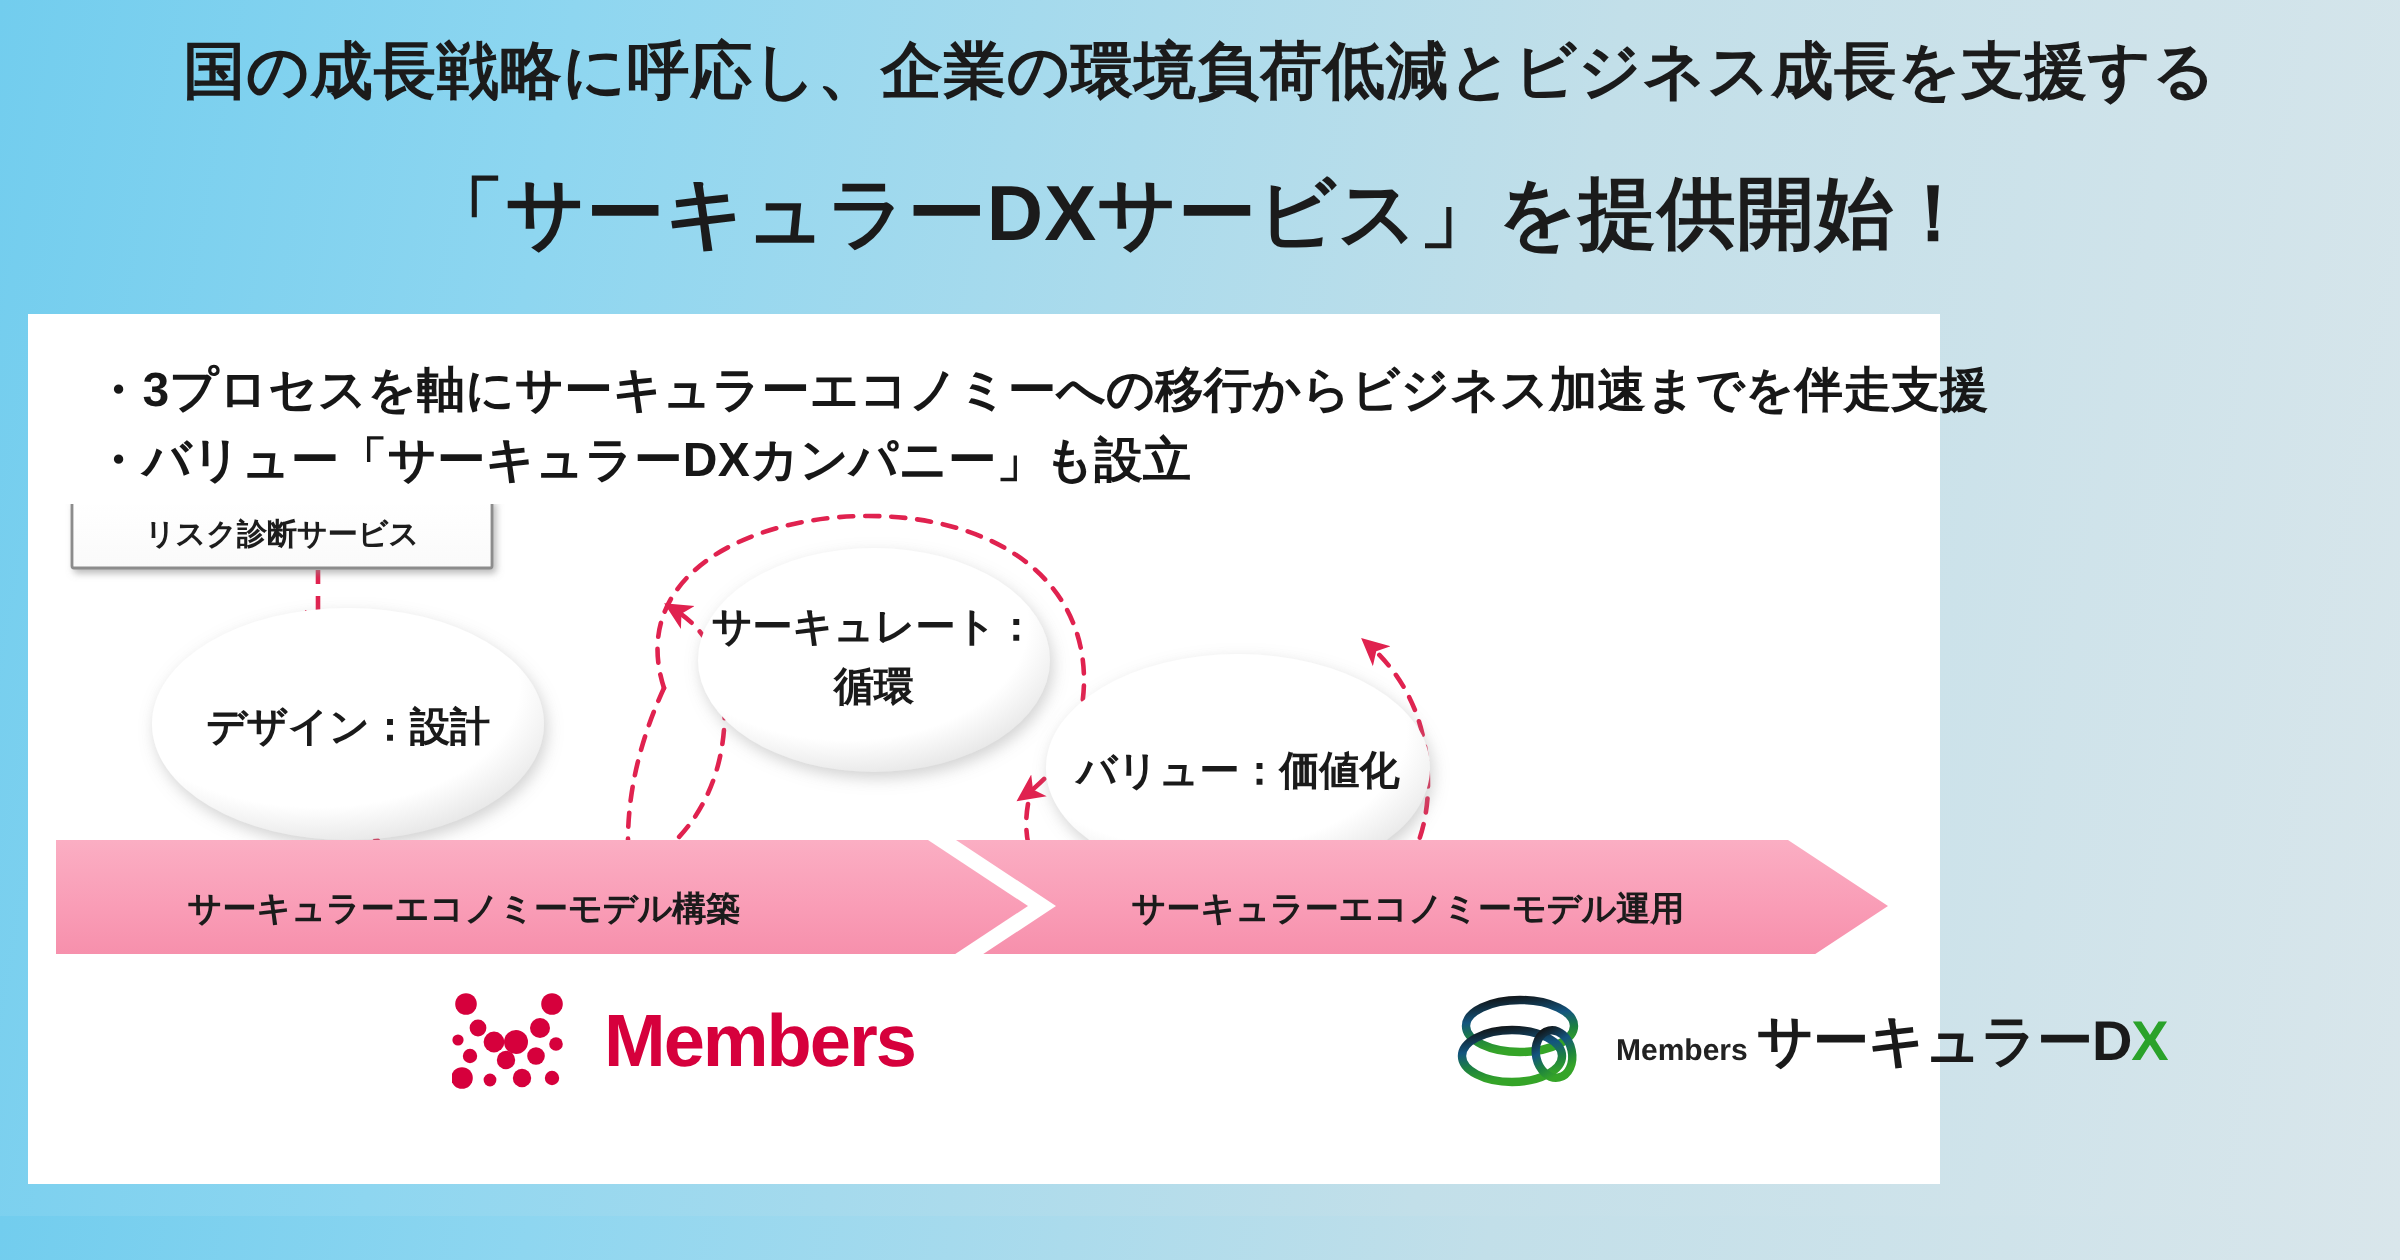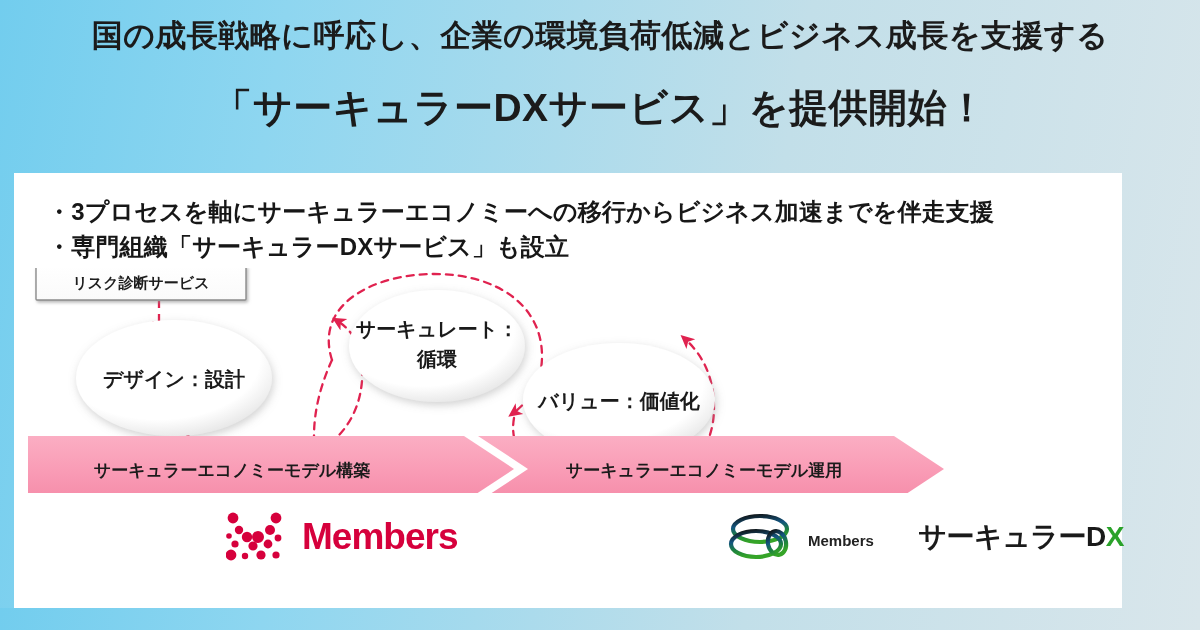--- a/index.html
+++ b/index.html
@@ -20,21 +20,21 @@
     font-size:31px; font-weight:bold; color:#1b1b1b; letter-spacing:0.5px;
     line-height:1.1; white-space:nowrap;
   }
   #header .line2{
     font-size:39px; font-weight:bold; color:#1b1b1b; letter-spacing:0.5px;
     line-height:1.2; margin-top:32px; white-space:nowrap;
   }
 
   
   #panel{
-    position:absolute; left:14px; top:173px; width:1108px; height:435px;
+    position:absolute; left:14px; top:157px; width:956px; height:435px;
     background:#ffffff;
   }
 
   
   #bullets{ position:absolute; left:33px; top:22px; }
   #bullets .bullet{
     font-size:24px; font-weight:bold; color:#171717; line-height:1.45;
     white-space:nowrap; letter-spacing:0.2px;
   }
 
@@ -54,21 +54,21 @@
   #logo-members .wordmark{
     font-size:37px; font-weight:bold; color:#d6003c; letter-spacing:-1px;
     line-height:1;
   }
   #logo-cdx{ left:712px; top:6px; }
   #logo-cdx .mark{ width:68px; height:56px; margin-right:14px; }
   #logo-cdx .text .small{
     font-size:15px; font-weight:bold; color:#222; letter-spacing:0px; line-height:1.05;
   }
   #logo-cdx .text .big{
-    font-size:28px; font-weight:bold; color:#1a1a1a; letter-spacing:-0.5px; line-height:1.15;margin-left:40px;
+    font-size:28px; font-weight:bold; color:#1a1a1a; letter-spacing:-0.5px; line-height:1.15;
   }
   #logo-cdx .text .big .x{ color:#2aa22a; }
 
   
   #bottomstrip{
     position:absolute; left:0; top:608px; width:1200px; height:22px;
     background:linear-gradient(100deg,#72cdee 0%, #8ed6f0 22%, #c2dfe9 62%, #d9e6eb 100%);
   }
 </style>
 </head>
@@ -76,21 +76,21 @@
 
 <div id="header">
   <div class="line1">国の成長戦略に呼応し、企業の環境負荷低減とビジネス成長を支援する</div>
   <div class="line2">「サーキュラーDXサービス」を提供開始！</div>
 </div>
 
 <div id="panel">
 
   <div id="bullets">
     <div class="bullet">・3プロセスを軸にサーキュラーエコノミーへの移行からビジネス加速までを伴走支援</div>
-    <div class="bullet">・専門組織「サーキュラーDXサービス」も設立</div>
+    <div class="bullet">・バリュー「サーキュラーDXカンパニー」も設立</div>
   </div>
 
   <div id="diagram">
     <svg width="1172" height="225" viewBox="0 0 1172 225" xmlns="http://www.w3.org/2000/svg">
       <defs>
         <radialGradient id="ellipseShade" cx="42%" cy="34%" r="72%">
           <stop offset="0%" stop-color="#ffffff"></stop>
           <stop offset="72%" stop-color="#ffffff"></stop>
           <stop offset="100%" stop-color="#e2e2e2"></stop>
         </radialGradient>

